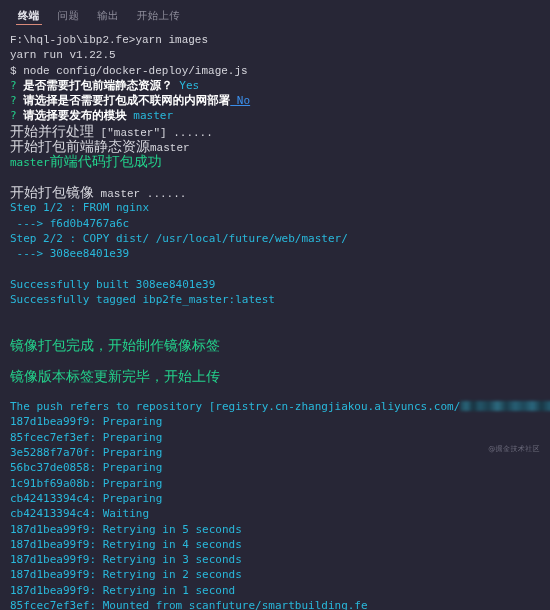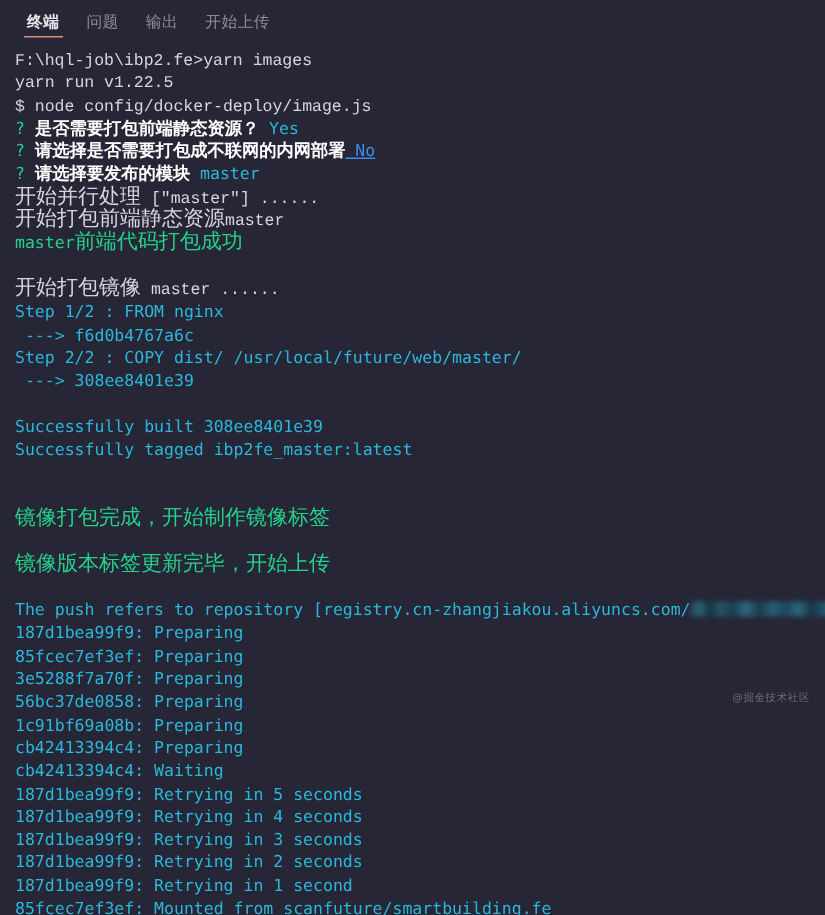--- a/index.html
+++ b/index.html
@@ -105,21 +105,21 @@
         #1d4a5c 58%, #2b6d84 66%, #183745 74%, #245f74 82%,
         #1e4e60 90%, #2a6a80 100%);
     filter: blur(1.6px);
     opacity: .92;
   }
 
   
   #watermark {
     position: absolute;
     right: 10px;
-    bottom: 0;
+    bottom: 16px;
     font-family: "DejaVu Sans", "Liberation Sans", sans-serif;
     font-size: 7px;
     color: #6c6b7c;
     letter-spacing: .4px;
     white-space: nowrap;
   }
 </style>
 </head>
 <body>
 

